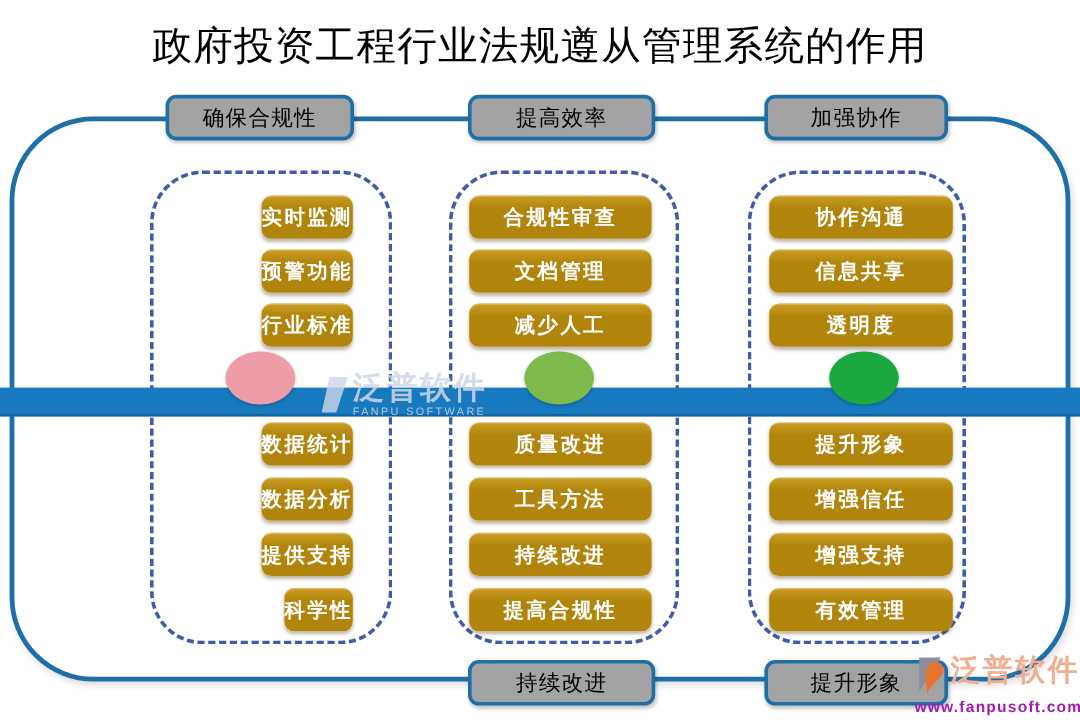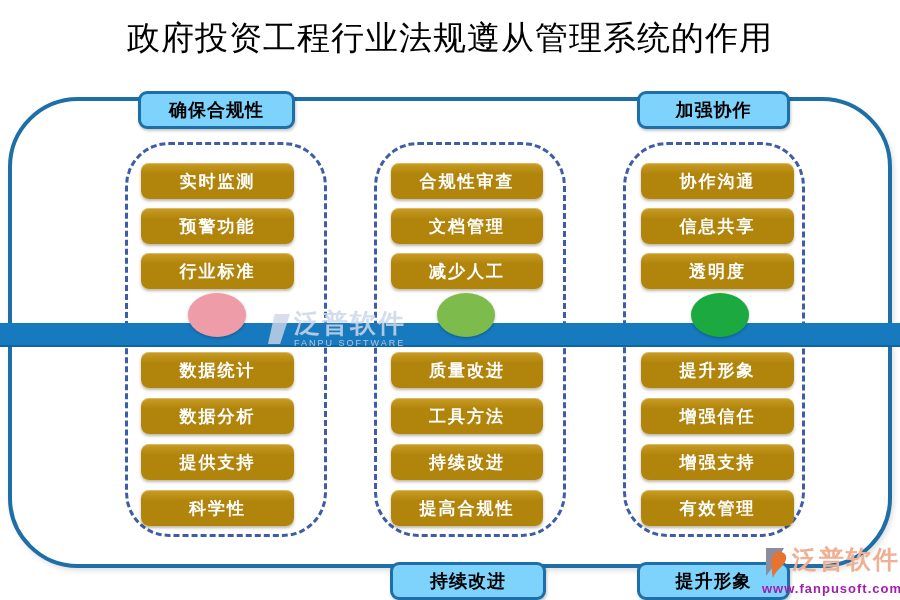--- a/index.html
+++ b/index.html
@@ -46,35 +46,35 @@
     position:absolute;top:293px;width:58px;height:44px;border-radius:50%;
     z-index:6;box-shadow:0 1px 3px rgba(0,0,0,0.25);
   }
   .e1{left:188px;}
   .e2{left:437px;}
   .e3{left:691px;}
   
   .group{position:absolute;display:flex;flex-direction:column;z-index:7;}
   .g-top{top:163px;gap:9px;}
   .g-bottom{top:352px;gap:10px;}
-  .g1{left:141px;width:153px;}
+  .g1{left:141px;width:153px;align-items:flex-end;}
   .g2{left:391px;width:152px;}
   .g3{left:641px;width:153px;text-align:right;}
   .item{
     height:36px;border-radius:8px;display:flex;align-items:center;justify-content:center;
     background:linear-gradient(180deg,#CA9D24 0%,#B1840C 30%,#B1840C 100%);
     color:#ffffff;font-size:17px;font-weight:bold;letter-spacing:2px;
     box-shadow:0 2px 3px rgba(70,50,0,0.35), inset 0 1px 0 rgba(255,255,255,0.30);
   }
   
   .tab{
-    position:absolute;height:32px;background:#7dd3fc;border:3px solid #1E6FA8;border-radius:9px;
+    position:absolute;height:32px;background:#a3a3a3;border:3px solid #1E6FA8;border-radius:9px;
     display:flex;align-items:center;justify-content:center;
-    font-size:18px;font-weight:bold;color:#000;letter-spacing:1px;
-    box-shadow:1px 2px 3px rgba(0,0,0,0.22);z-index:8;margin-top:12px;
+    font-size:18px;font-weight:normal;color:#000;letter-spacing:1px;
+    box-shadow:1px 2px 3px rgba(0,0,0,0.22);z-index:8;
   }
   .tt1{left:138px;top:79px;width:151px;}
   .tt2{left:390px;top:79px;width:150px;}
   .tt3{left:637px;top:79px;width:147px;}
   .tb1{left:138px;top:550px;width:151px;}
   .tb2{left:390px;top:550px;width:150px;}
   .tb3{left:637px;top:550px;width:147px;}
   
   .logo{position:absolute;left:762px;top:544px;width:136px;height:54px;z-index:9;}
   .logo-row{display:flex;align-items:flex-start;}
@@ -145,20 +145,21 @@
     <div class="item">透明度</div>
   </div>
   <div class="group g-bottom g3">
     <div class="item">提升形象</div>
     <div class="item">增强信任</div>
     <div class="item">增强支持</div>
     <div class="item">有效管理</div>
   </div>
 
   <div class="tab tt1">确保合规性</div>
+  <div class="tab tt2">提高效率</div>
   <div class="tab tt3">加强协作</div>
 
   <div class="tab tb2">持续改进</div>
   <div class="tab tb3">提升形象</div>
 
   <div class="logo">
     <div class="logo-row">
       <svg class="logo-icon" viewBox="0 0 30 34" xmlns="http://www.w3.org/2000/svg">
         <path d="M4 2 L22 2 L13 18 L4 30 Z" fill="#8C8C9E"></path>
         <path d="M14 6 C24 4 28 12 20 20 C16 24 12 28 11 32 C9 22 8 10 14 6 Z" fill="#E8732E"></path>

